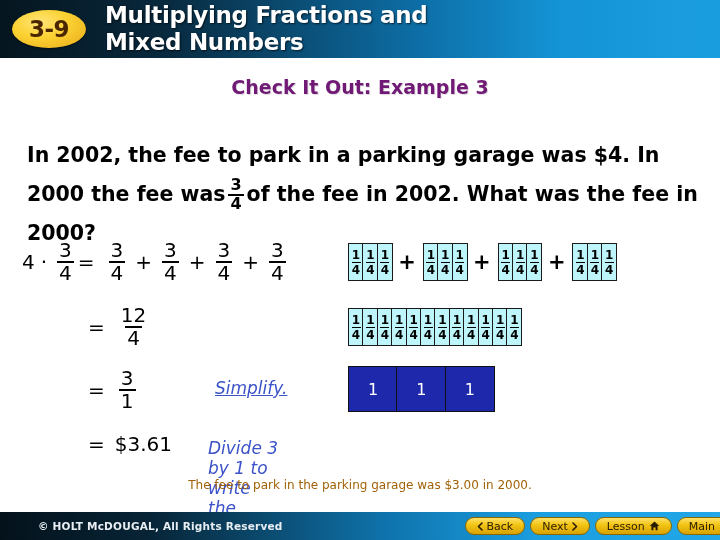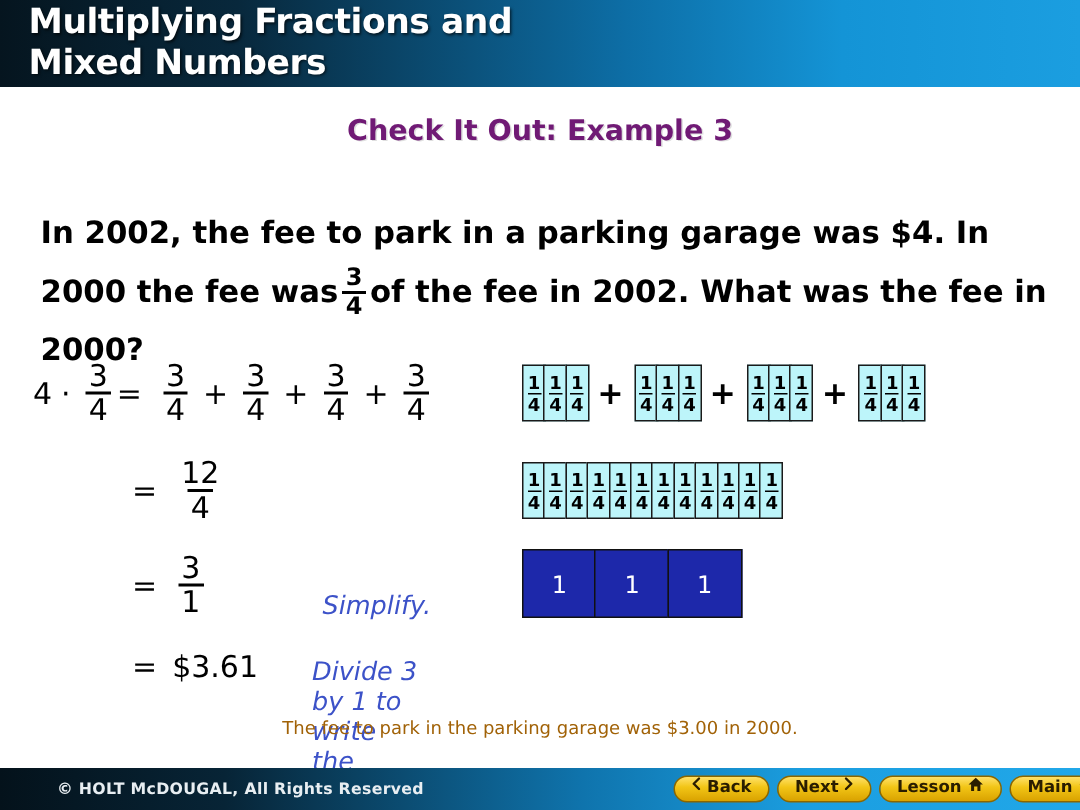--- a/index.html
+++ b/index.html
@@ -111,21 +111,21 @@
   .op { margin: 0 6px; }
   .eqsign { margin-right: 10px; }
 
   .note {
     color: #3c52c8;
     font-style: italic;
     font-size: 17px;
     font-family: "DejaVu Sans", sans-serif;
     position: absolute;
   }
-  .note-simplify { left: 215px; top: 394px; }
+  .note-simplify { left: 215px; top: 378px; text-decoration: underline; }
   .note-divide   { left: 208px; top: 438px; }
 
   
   .diagram { position: absolute; display: flex; align-items: center; }
   .dia-row1 { left: 348px; top: 243px; }
   .dia-row2 { left: 348px; top: 308px; }
   .dia-row3 { left: 348px; top: 366px; }
 
   .group { display: flex; }
   .cell {
@@ -203,33 +203,37 @@
     align-items: center;
   }
   .navbtn {
     height: 18px;
     padding: 0 11px;
     border-radius: 9px;
     background: linear-gradient(to bottom, #ffe169 0%, #f2c516 42%, #d9a200 100%);
     border: 1px solid #8a6600;
     color: #2a1d00;
     font-size: 11px;
-    font-weight: bold;
-    display: flex;
+    font-weight: normal;
+    display: flex;
+    align-items: center;
     gap: 4px;
     font-family: "DejaVu Sans", sans-serif;
     white-space: nowrap;
     box-sizing: border-box;
   }
   .navbtn svg { display: block; }
 </style>
 </head>
 <body>
 
 <div class="header">
+  <div class="badge">
+    <span class="badge-text">3-9</span>
+  </div>
   <div class="title-block">
     <div>Multiplying Fractions and</div>
     <div>Mixed Numbers</div>
   </div>
 </div>
 
 <div class="subtitle">Check It Out: Example 3</div>
 
 <div class="problem">
   <span>In 2002, the fee to park in a parking garage was $4. In 2000 the fee was</span><span class="frac frac-inline">

